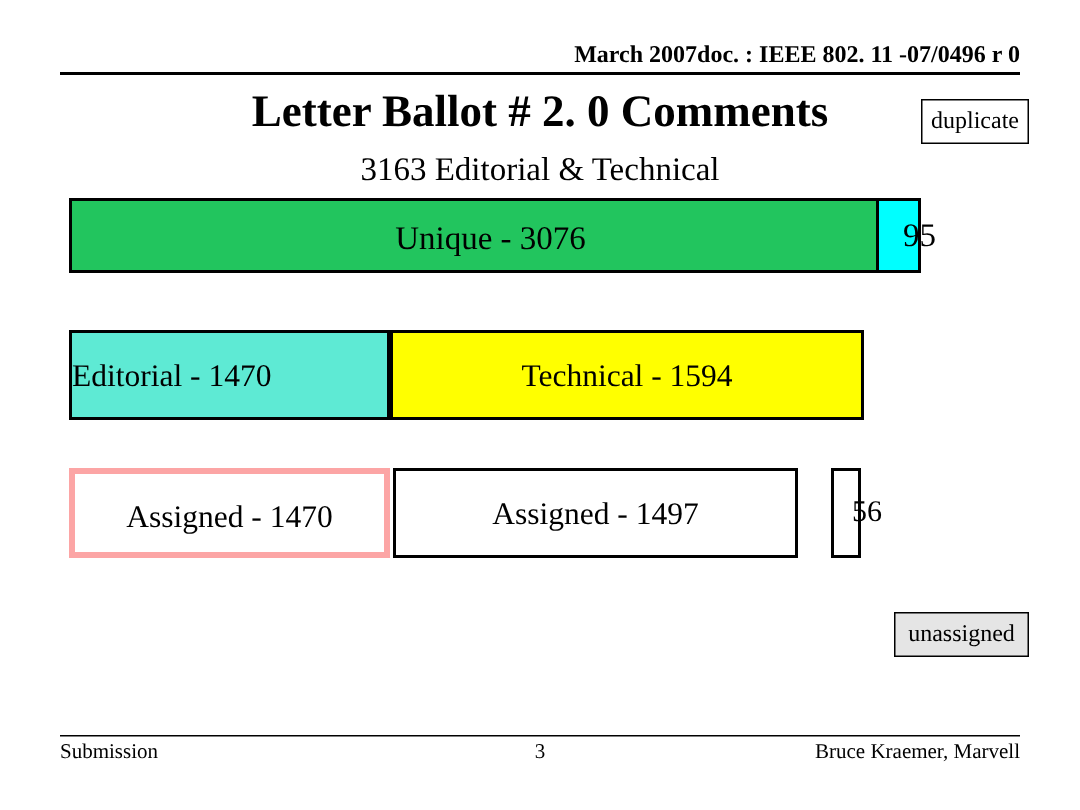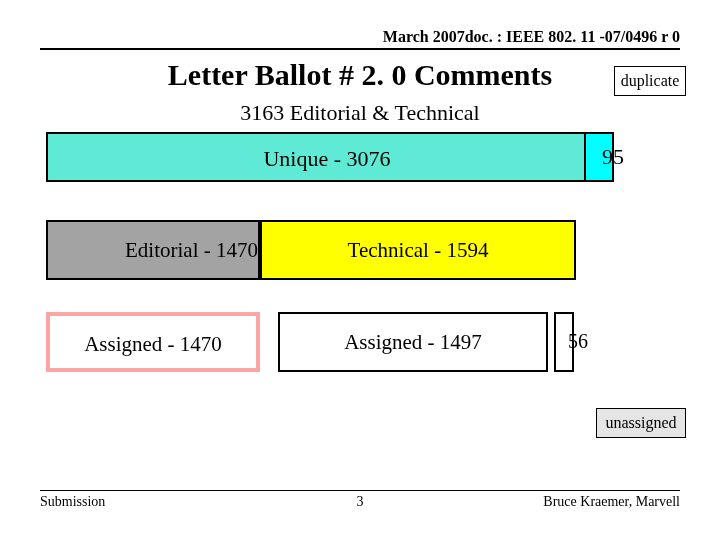--- a/index.html
+++ b/index.html
@@ -63,21 +63,21 @@
     left: 46px;
     width: 628px;
     height: 50px;
   }
   .unique {
     position: absolute;
     left: 0;
     top: 0;
     width: 562px;
     height: 50px;
-    background: #5eead4;
+    background: #22c55e;
     border: 2px solid #000;
     font-size: 22px;
     text-align: center;
     line-height: 50px;
     box-sizing: border-box;
   }
   .ninetyfive {
     position: absolute;
     left: 538px;
     top: 0;
@@ -97,25 +97,25 @@
     position: absolute;
     top: 220px;
     left: 46px;
     width: 530px;
     height: 60px;
   }
   .editorial {
     position: absolute;
     left: 0; top: 0;
     width: 214px; height: 60px;
-    background: #a3a3a3;
-    border: 2px solid #000;
-    box-sizing: border-box;
-    font-size: 21px;
-    text-align: right;
+    background: #5eead4;
+    border: 2px solid #000;
+    box-sizing: border-box;
+    font-size: 21px;
+    text-align: left;
     line-height: 56px;
   }
   .technical {
     position: absolute;
     left: 214px; top: 0;
     width: 316px; height: 60px;
     background: #ffff00;
     border: 2px solid #000000;
     box-sizing: border-box;
     font-size: 21px;
@@ -135,21 +135,21 @@
     width: 214px; height: 60px;
     background: #fff;
     border: 4px solid #fca5a5;
     box-sizing: border-box;
     font-size: 21px;
     text-align: center;
     line-height: 56px;
   }
   .assigned2 {
     position: absolute;
-    left: 232px; top: 0;
+    left: 216px; top: 0;
     width: 270px; height: 60px;
     background: #fff;
     border: 2px solid #000;
     box-sizing: border-box;
     font-size: 21px;
     text-align: center;
     line-height: 56px;
   }
   .ninetyseven {
     position: absolute;

